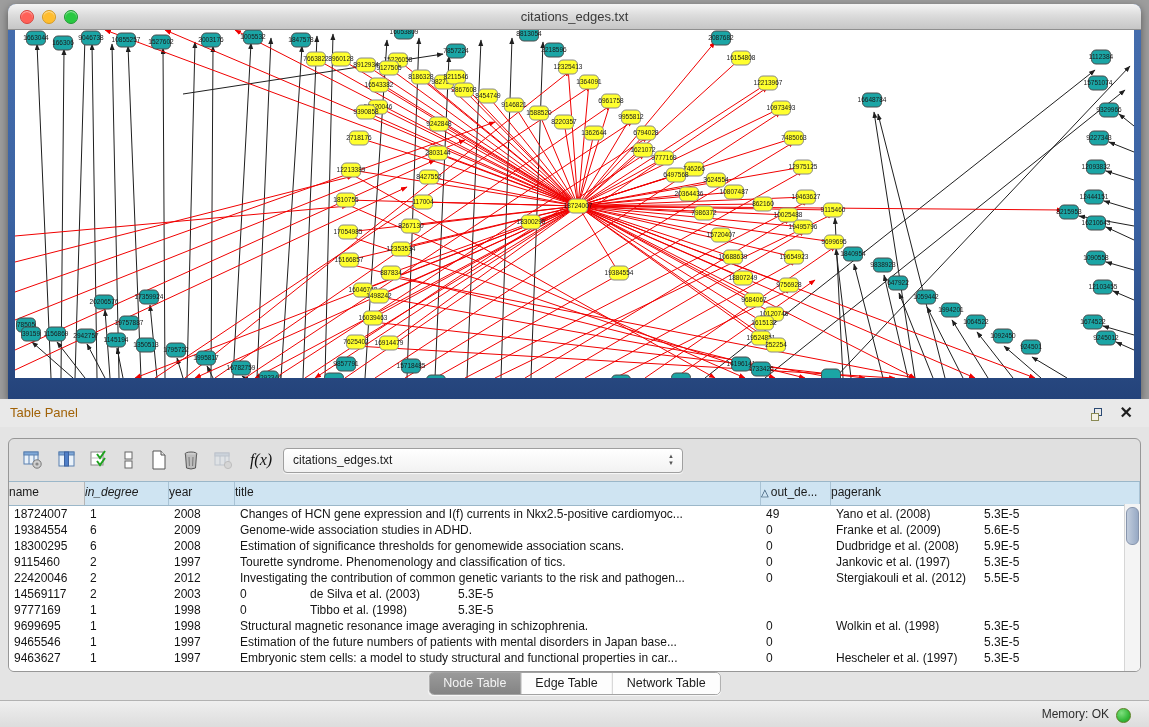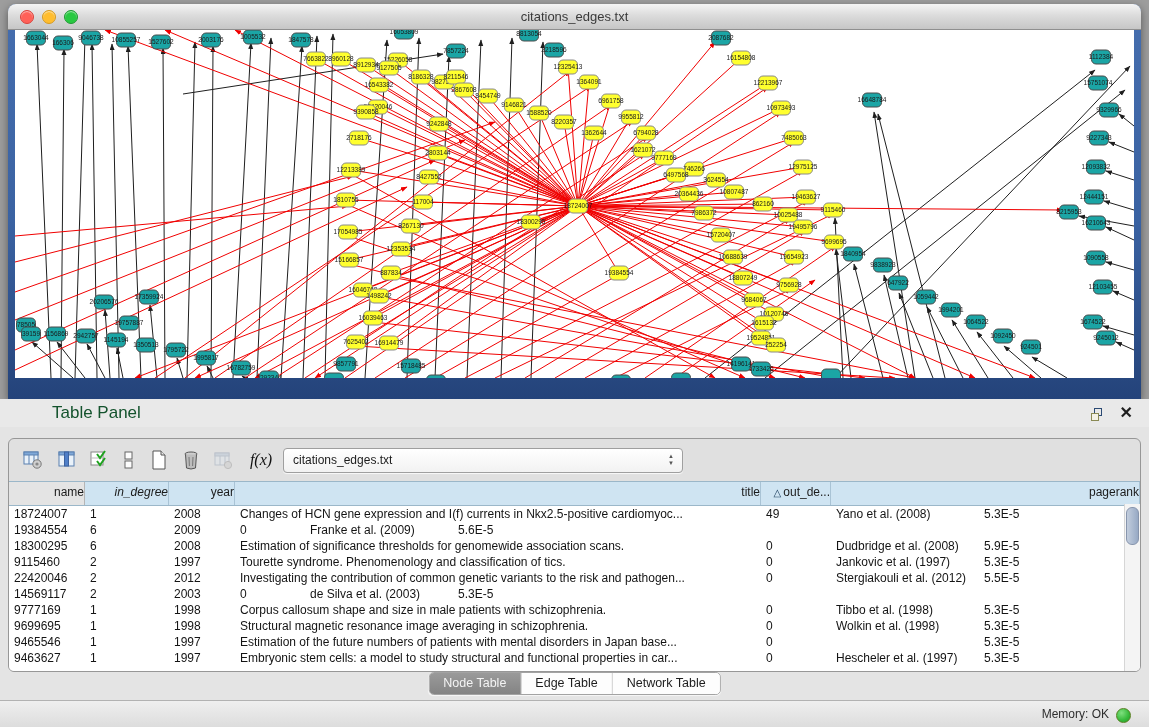--- a/index.html
+++ b/index.html
@@ -20,38 +20,38 @@
   .light{width:12px;height:12px;border-radius:50%;box-shadow:inset 0 1px 1px rgba(255,255,255,.6);}
   .light.red{background:#ff6158;border:1px solid #d8433c;}
   .light.yellow{background:#ffbd2e;border:1px solid #d49a22;}
   .light.green{background:#28c941;border:1px solid #1f9a33;}
   .canvas{position:absolute;left:7px;top:26px;width:1119px;height:348px;background:#ffffff;overflow:hidden;}
   .canvas svg{display:block;}
 
   
   .tp-bg{position:absolute;left:0;top:399px;width:1149px;height:328px;background:#e4e4e4;}
   .tp-header{position:absolute;left:0;top:399px;width:1149px;height:28px;background:#e9e9e9;}
-  .tp-title{position:absolute;left:10px;top:0;height:28px;line-height:28px;font-size:17px;color:#14532d;margin-left:42px;}
+  .tp-title{position:absolute;left:10px;top:0;height:28px;line-height:28px;font-size:13px;color:#a16207;}
   .tp-float{position:absolute;right:44px;top:8px;width:14px;height:13px;cursor:pointer;}
   .tp-close{position:absolute;right:16px;top:4px;font-size:16px;font-weight:bold;color:#1e1e1e;cursor:pointer;}
   .split-handle{position:absolute;left:404px;top:398px;font-size:9px;color:#9a9a9a;}
 
   .content-box{position:absolute;left:8px;top:438px;width:1131px;height:232px;
     border:1px solid #979797;border-radius:6px;background:#e0e0e0;overflow:hidden;}
   .toolbar{position:absolute;left:0;top:0;right:0;height:42px;}
   .tb-icon{position:absolute;top:9px;width:24px;height:24px;display:flex;align-items:center;justify-content:center;cursor:pointer;}
   .fx{font-family:"Liberation Serif",serif;font-style:italic;font-size:16px;color:#111;}
   .combo{position:absolute;left:274px;top:9px;width:398px;height:23px;border:1px solid #9f9f9f;border-radius:4px;
     background:linear-gradient(180deg,#ffffff,#f2f2f2);box-shadow:0 1px 1px rgba(255,255,255,.8);}
   .combo-text{position:absolute;left:9px;top:0;height:23px;line-height:23px;font-size:12px;color:#1c1c1c;}
   .combo-arrows{position:absolute;right:8px;top:4px;font-size:6px;line-height:7px;color:#555;text-align:center;}
 
   .tablewrap{position:absolute;left:0;top:42px;right:0;bottom:0;background:#ffffff;}
   .thead{display:flex;height:23px;background:#cfe4f2;border-top:1px solid #9bb7c9;border-bottom:1px solid #9bb7c9;}
-  .th{box-sizing:border-box;height:23px;line-height:21px;font-size:12px;color:#1b1b1b;text-align:right;
+  .th{box-sizing:border-box;height:23px;line-height:21px;font-size:12px;color:#1b1b1b;text-align:left;
       border-right:1px solid #a9c3d5;background:#cfe4f2;overflow:hidden;white-space:nowrap;}
   .th.gray{background:#e4e4e4;border-right:1px solid #b5b5b5;}
   .sort-glyph{color:#173a5a;font-size:10px;margin-right:2px;}
   .trow{display:flex;height:16px;line-height:16px;font-size:12px;color:#141414;}
   .td{box-sizing:border-box;padding-left:5px;overflow:hidden;white-space:nowrap;text-overflow:clip;}
   .tbody{position:absolute;left:0;top:23px;right:15px;bottom:0;overflow:hidden;padding-top:2px;}
   .vscroll{position:absolute;right:0;top:23px;bottom:0;width:15px;background:#f4f4f4;border-left:1px solid #d6d6d6;}
   .vthumb{position:absolute;left:1px;top:3px;width:11px;height:36px;border-radius:6px;
     background:linear-gradient(90deg,#c2cddd,#97a9c4);border:1px solid #8795ad;}
 
@@ -864,20 +864,21 @@
             <div class="td" style="width: 66px;">2008</div>
             <div class="td" style="width: 526px;">Changes of HCN gene expression and I(f) currents in Nkx2.5-positive cardiomyoc...</div>
             <div class="td" style="width: 70px;">49</div>
             <div class="td" style="width: 148px;">Yano et al. (2008)</div>
             <div class="td" style="flex: 1 1 0%;">5.3E-5</div>
           </div>
           <div class="trow">
             <div class="td" style="width: 76px;">19384554</div>
             <div class="td" style="width: 84px;">6</div>
             <div class="td" style="width: 66px;">2009</div>
+            <div class="td" style="width: 526px;">Genome-wide association studies in ADHD.</div>
             <div class="td" style="width: 70px;">0</div>
             <div class="td" style="width: 148px;">Franke et al. (2009)</div>
             <div class="td" style="flex: 1 1 0%;">5.6E-5</div>
           </div>
           <div class="trow">
             <div class="td" style="width: 76px;">18300295</div>
             <div class="td" style="width: 84px;">6</div>
             <div class="td" style="width: 66px;">2008</div>
             <div class="td" style="width: 526px;">Estimation of significance thresholds for genomewide association scans.</div>
             <div class="td" style="width: 70px;">0</div>
@@ -907,21 +908,20 @@
             <div class="td" style="width: 84px;">2</div>
             <div class="td" style="width: 66px;">2003</div>
             <div class="td" style="width: 70px;">0</div>
             <div class="td" style="width: 148px;">de Silva et al. (2003)</div>
             <div class="td" style="flex: 1 1 0%;">5.3E-5</div>
           </div>
           <div class="trow">
             <div class="td" style="width: 76px;">9777169</div>
             <div class="td" style="width: 84px;">1</div>
             <div class="td" style="width: 66px;">1998</div>
-            <div class="td" style="width: 526px;">Corpus callosum shape and size in male patients with schizophrenia.</div>
             <div class="td" style="width: 70px;">0</div>
             <div class="td" style="width: 148px;">Tibbo et al. (1998)</div>
             <div class="td" style="flex: 1 1 0%;">5.3E-5</div>
           </div>
           <div class="trow">
             <div class="td" style="width: 76px;">9699695</div>
             <div class="td" style="width: 84px;">1</div>
             <div class="td" style="width: 66px;">1998</div>
             <div class="td" style="width: 526px;">Structural magnetic resonance image averaging in schizophrenia.</div>
             <div class="td" style="width: 70px;">0</div>

